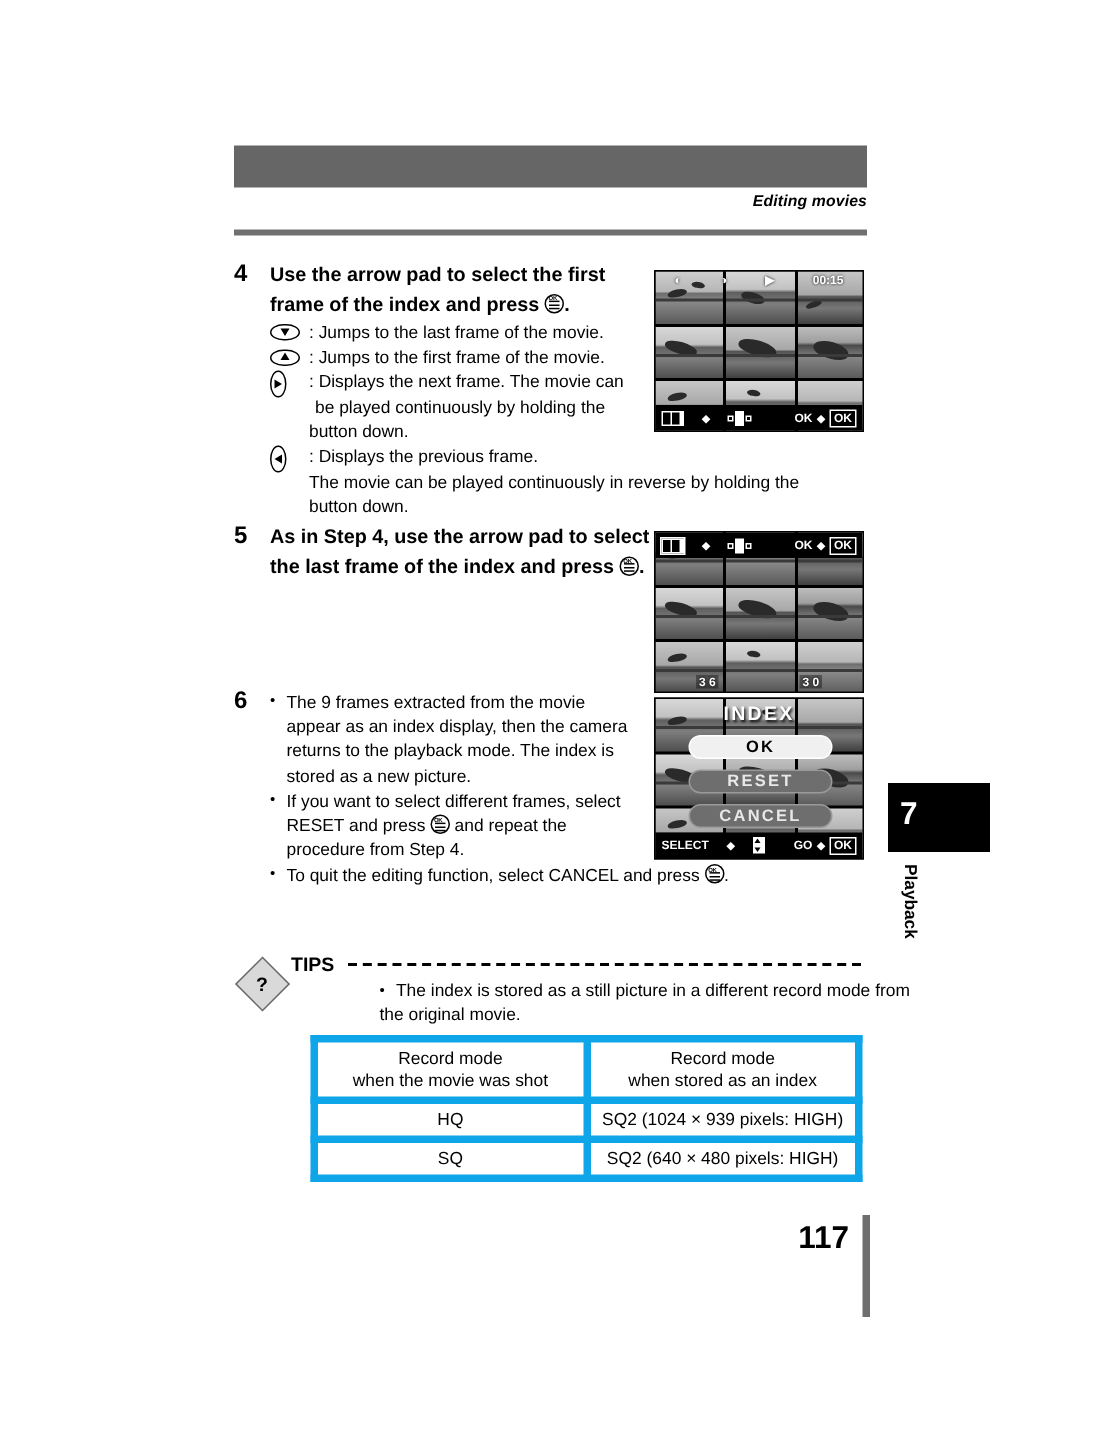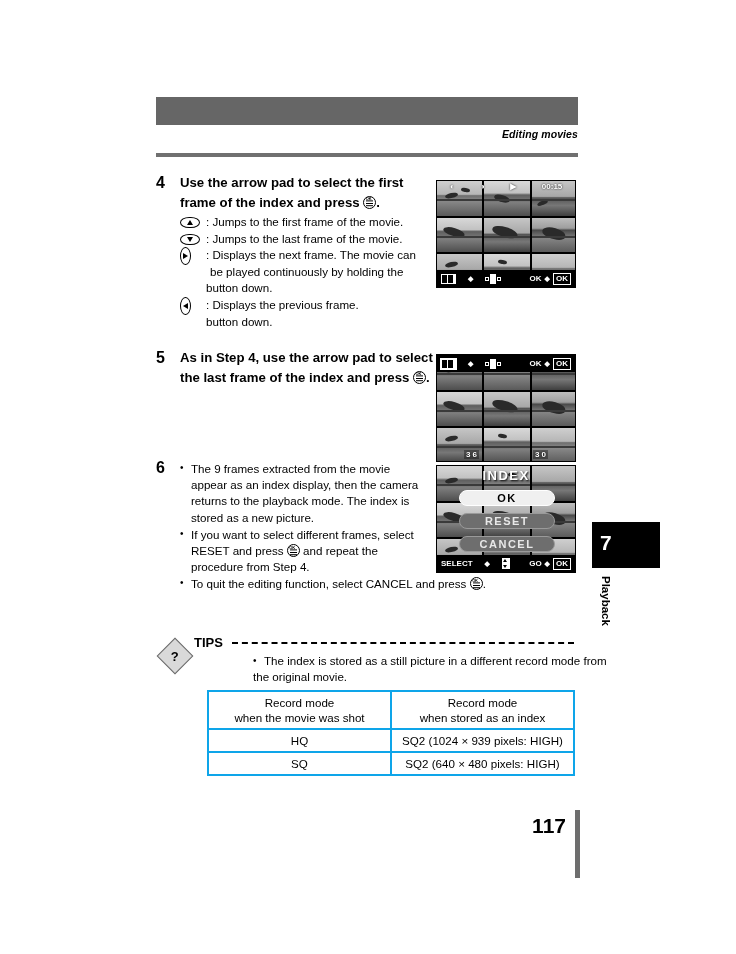--- a/index.html
+++ b/index.html
@@ -379,21 +379,21 @@
 
   
   #rec-table {
     position: absolute;
     left: 207px; top: 680px;
     width: 368px;
     border-collapse: collapse;
     font-size: 11.6px;
   }
   #rec-table td, #rec-table th {
-    border: 2px solid #0ea5e9;
+    border: 5px solid #0ea5e9;
     text-align: center;
     font-weight: normal;
     padding: 3px 4px;
     line-height: 15px;
   }
   #rec-table .col-a { width: 184px; }
   #rec-table .col-b { width: 184px; }
 
   
   #chapter-tab {
@@ -446,36 +446,37 @@
 
   <div class="step" style="top:163px;">
     <div class="step-num">4</div>
     <div class="step-body">
       <div class="step-head">
         <span>Use the arrow pad to select the first frame of the index and press</span>
         <span class="okbtn"></span><span>.</span>
       </div>
       <ul class="sub-list">
         <li>
+          <span class="key"><span class="pad pad-ud pad-down"></span></span>
+          <span>: Jumps to the last frame of the movie.</span>
+        </li>
+        <li>
           <span class="key"><span class="pad pad-ud pad-up"></span></span>
           <span>: Jumps to the first frame of the movie.</span>
-        </li>
-        <li>
-          <span class="key"><span class="pad pad-ud pad-down"></span></span>
-          <span>: Jumps to the last frame of the movie.</span>
         </li>
         <li>
           <span class="key"><span class="pad pad-lr pad-right"></span></span>
           <span>: Displays the next frame. The movie can</span>
           <div class="cont-line" style="padding-left:4px">be played continuously by holding the</div>
           <div class="cont-line" style="padding-left:0">button down.</div>
         </li>
         <li>
           <span class="key"><span class="pad pad-lr pad-left"></span></span>
           <span>: Displays the previous frame.</span>
+          <div class="cont-line" style="padding-left:0;width:380px;">The movie can be played continuously in reverse by holding the</div>
           <div class="cont-line" style="padding-left:0">button down.</div>
         </li>
       </ul>
     </div>
   </div>
 
   <div class="lcd" style="left:436px; top:170px;">
     <div class="lcd-grid">
       <div class="cell">
           <div class="bird b1"></div>

